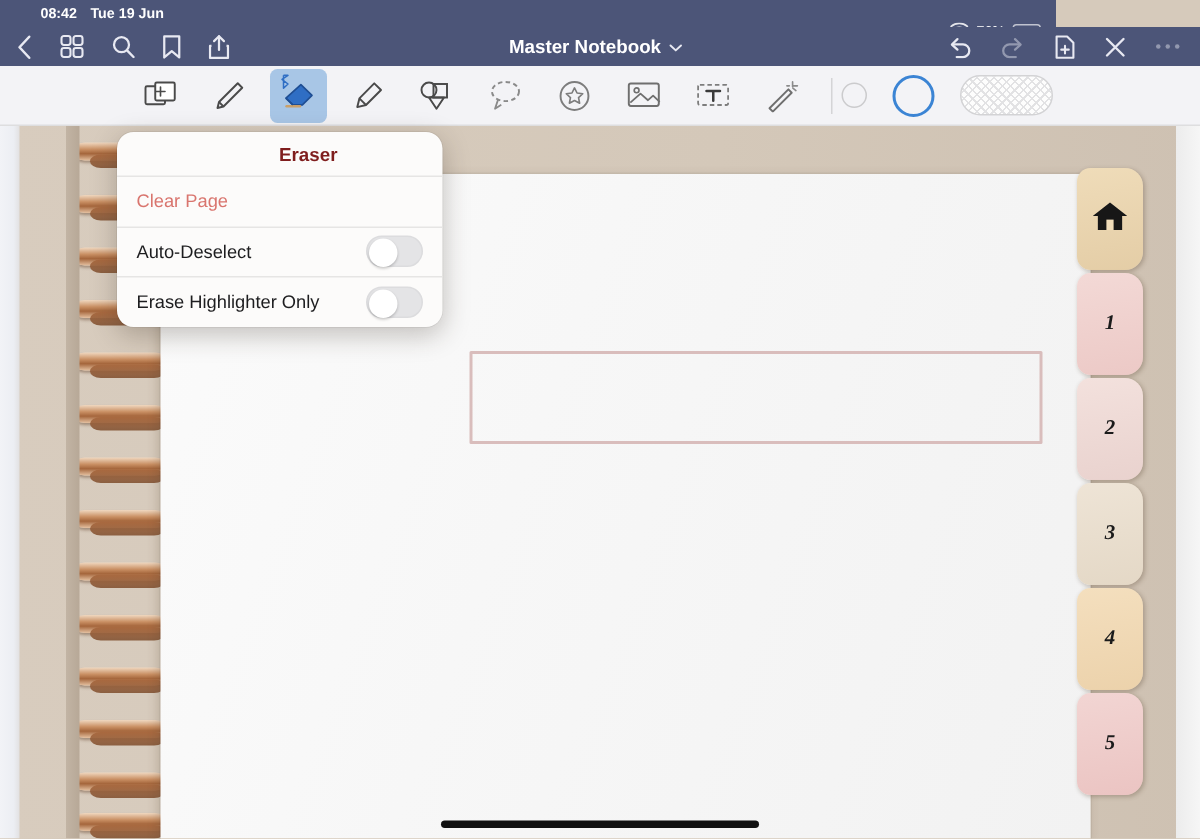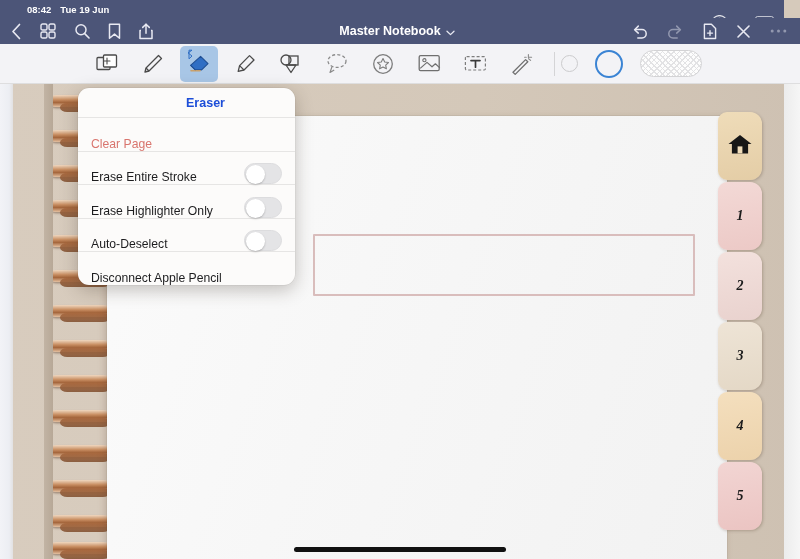--- a/index.html
+++ b/index.html
@@ -6,21 +6,21 @@
   html,body { width:800px; height:559px; overflow:hidden; }
   body {
     font-family:"Liberation Sans", sans-serif;
     background:#d6cabb;
     position:relative;
     -webkit-font-smoothing:antialiased;
   }
 
   
   #status-bar {
-    position:absolute; left:0; top:0; width:784px; height:18px;
+    position:absolute; left:0; top:0; width:704px; height:18px;
     background:#4c5578; color:#fff;
     display:flex; align-items:center;
     font-size:9.5px; font-weight:bold;
   }
   #status-left { display:flex; align-items:center; gap:9px; padding-left:27px; }
   #status-right { margin-left:auto; display:flex; align-items:center; gap:5px; padding-right:10px;margin-top:24px; }
   .batt-shell {
     width:19px; height:9.5px; border:1.1px solid rgba(255,255,255,.65);
     border-radius:2.6px; position:relative; display:inline-block;
   }
@@ -158,25 +158,25 @@
   
   #eraser-popover {
     position:absolute; left:78px; top:88px; width:217px;
     background:#fcfbfa;
     border-radius:11px;
     box-shadow:0 5px 18px rgba(50,40,30,.28), 0 0 0 .5px rgba(0,0,0,.07);
     overflow:hidden;
   }
   #popover-title {
     height:29px; display:flex; align-items:center; justify-content:center;
-    font-size:12.5px; font-weight:bold; color:#1d4ed8;padding-left:38px;
+    font-size:12.5px; font-weight:bold; color:#7f1d1d;padding-left:38px;
   }
   .pop-row {
     height:33.5px; border-top:1px solid #e6e5e4;
-    display:flex; align-items:flex-end; padding:0 13px;
+    display:flex; align-items:center; padding:15px 13px;
     cursor:pointer;
   }
   .pop-row .lbl { font-size:12.2px; color:#1d1d1f; }
   .pop-row.destructive .lbl { color:#d9756e; }
   .toggle {
     margin-left:auto; width:38px; height:21px; border-radius:11px;
     background:#e4e4e6; border:1px solid #dcdcde;
     position:relative; cursor:pointer;
   }
   .toggle .knob {
@@ -439,40 +439,31 @@
   <div id="right-edge"></div>
 </div>
 
 <div id="eraser-popover">
   <div id="popover-title">Eraser</div>
 
   <div class="pop-row destructive">
     <span class="lbl">Clear Page</span>
   </div>
 
+
   <div class="pop-row">
-    <span class="lbl">Erase Entire Stroke</span>
+    <span class="lbl">Auto-Deselect</span>
     <span class="toggle">
         <span class="knob"></span>
       </span>
   </div>
 
   <div class="pop-row">
     <span class="lbl">Erase Highlighter Only</span>
     <span class="toggle">
         <span class="knob"></span>
       </span>
   </div>
 
-  <div class="pop-row">
-    <span class="lbl">Auto-Deselect</span>
-    <span class="toggle">
-        <span class="knob"></span>
-      </span>
-  </div>
-
-
-  <div class="pop-row">
-    <span class="lbl">Disconnect Apple Pencil</span>
-  </div>
+
 </div>
 
 <div id="home-indicator"></div>
 
 </body></html>

